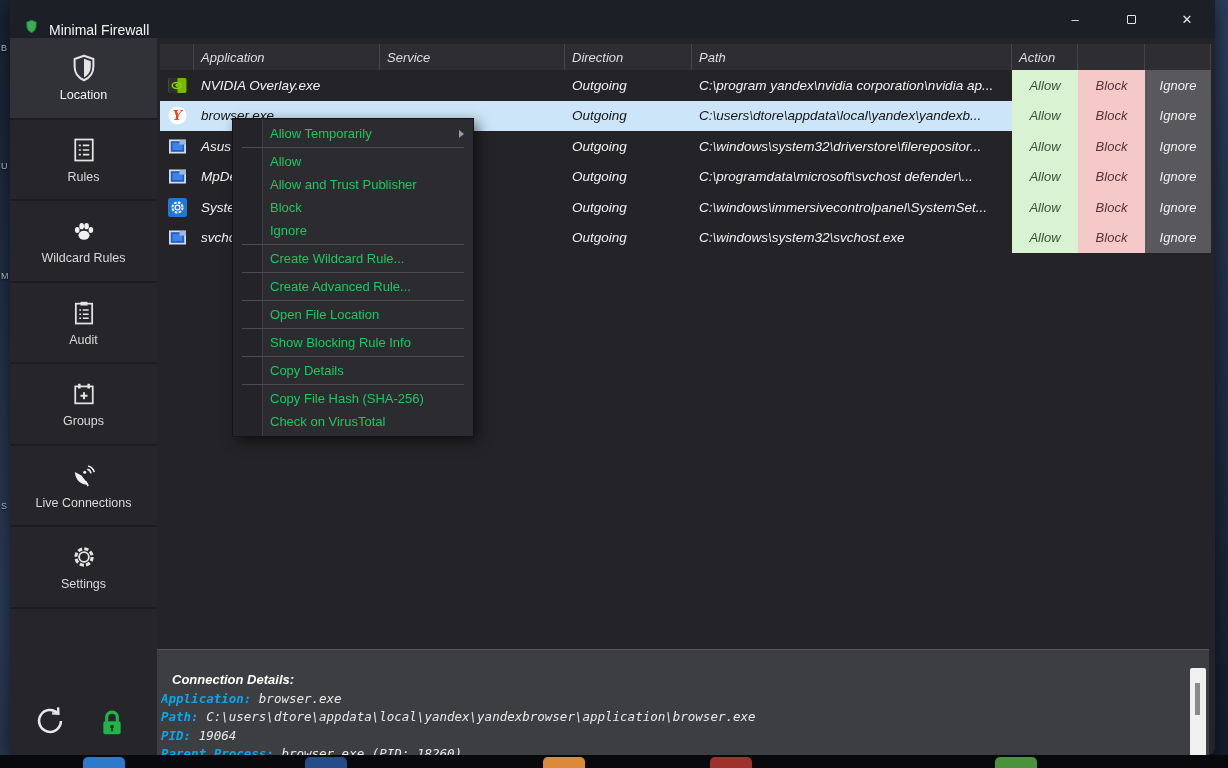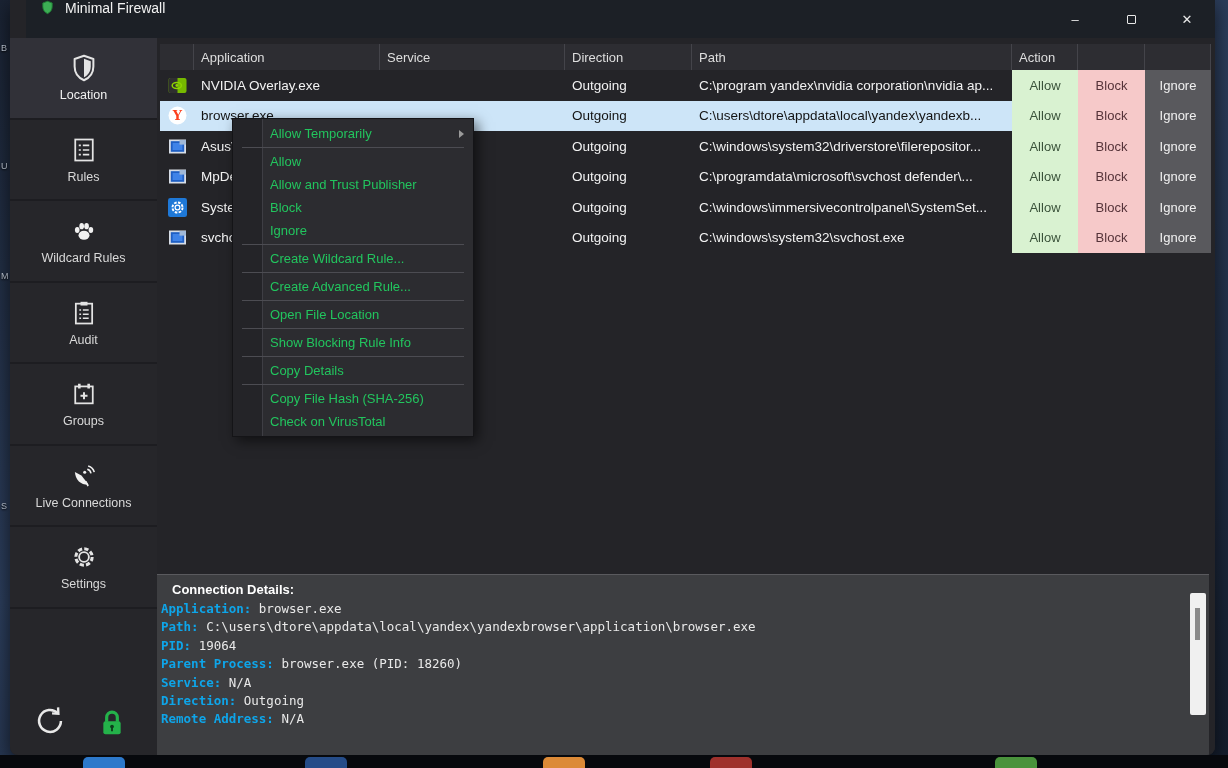--- a/index.html
+++ b/index.html
@@ -7,53 +7,53 @@
   body {
     width:1228px; height:768px; position:relative; overflow:hidden;
     font-family:"Liberation Sans", sans-serif;
     background:linear-gradient(155deg,#1a2333 0%,#2c3e5c 45%,#141d2c 100%);
   }
   .edge-frag{position:absolute;left:1px;color:#c9d3e2;font-size:9px;text-shadow:0 1px 2px #000;}
 
   
   .window{position:absolute;left:10px;top:0;width:1205px;height:755px;background:#242428;
     border-radius:0 0 8px 8px;overflow:hidden;box-shadow:0 6px 20px rgba(0,0,0,.65);}
-  .titlebar{position:absolute;top:0;left:16px;right:0;height:38px;background:#1c2026;display:flex;align-items:flex-start;padding-left:14px;}
+  .titlebar{position:absolute;top:0;left:0;right:0;height:38px;background:#1c2026;display:flex;align-items:flex-end;padding-left:14px;}
   .titlebar .title{color:#f2f2f2;font-size:14px;margin-left:10px;}
   .win-controls{position:absolute;right:0;top:0;height:38px;display:flex;}
   .wbtn{width:56px;height:38px;display:flex;align-items:center;justify-content:center;color:#e8e8e8;font-size:13px;}
   .maxbox{width:9px;height:9px;border:1px solid #e8e8e8;border-radius:1px;}
 
   
   .sidebar{position:absolute;left:0;top:38px;width:147px;bottom:0;background:#26262a;}
   .side-item{height:81.5px;display:flex;flex-direction:column;align-items:center;justify-content:center;gap:5px;border-bottom:2px solid #1d1d21;cursor:default;}
   .side-item.active{background:#313138;}
   .side-label{color:#d9d9d9;font-size:12.5px;}
   .side-item.active .side-label{color:#f2f2f2;}
   .side-icon{display:flex;align-items:center;justify-content:center;height:30px;}
   .refresh-btn{position:absolute;left:21px;bottom:15px;width:38px;height:38px;}
   .lock-btn{position:absolute;left:86px;bottom:16px;width:32px;height:32px;}
 
   
-  .main{position:absolute;left:147px;top:38px;right:0;bottom:0;background:#242428;}
+  .main{position:absolute;left:147px;top:38px;right:0;bottom:0;background:#242428;font-style:italic;}
   .thead,.trow{display:grid;grid-template-columns:34px 186px 185px 127px 320px 66px 67px 66px;}
   .thead{position:absolute;top:6px;left:3px;height:26px;background:#2d2d32;}
   .th{display:flex;align-items:center;padding-left:7px;color:#dedede;font-size:13px;border-right:1px solid #44444a;overflow:hidden;white-space:nowrap;}
   .rows{position:absolute;top:32px;left:3px;}
   .trow{height:30.5px;color:#f2f2f2;font-size:13.5px;background:#242428;cursor:default;}
   .trow.selected{background:#cde5f8;color:#141414;}
   .cell{display:flex;align-items:center;padding-left:7px;overflow:hidden;white-space:nowrap;}
   .cell.iconcell{justify-content:center;padding:0;}
   .act{display:flex;align-items:center;justify-content:center;font-size:13px;cursor:pointer;}
   .act.allow{background:#d9f2d1;color:#3a523a;}
   .act.block{background:#f6c9c9;color:#553339;}
   .act.ignore{background:#59595d;color:#f0f0f0;}
 
   
-  .details{position:absolute;left:0;right:6px;bottom:0;height:181px;background:#3d3e41;border-top:1px solid #5a5a5e;overflow:hidden;padding:7px 0 0 4px;}
+  .details{position:absolute;left:0;right:6px;bottom:0;height:106px;background:#3d3e41;border-top:1px solid #5a5a5e;overflow:hidden;padding:22px 0 0 4px;}
   .details-heading{color:#ffffff;font-size:13px;font-weight:bold;margin:0 0 3px 11px;}
   .dline{font-family:"DejaVu Sans Mono", monospace;font-size:12.5px;line-height:18.4px;color:#e9e9e9;white-space:nowrap;overflow:hidden;}
   .dlabel{color:#0ea5e9;font-weight:bold;}
   .vscroll{position:absolute;right:3px;top:18px;width:16px;height:122px;background:#f0f0f0;border-radius:2px;}
   .vthumb{position:absolute;left:5px;top:15px;width:5px;height:32px;background:#8a8a8a;}
 
   
   .context-menu{position:absolute;left:222px;top:118px;width:242px;background:#2c2c30;border:1px solid #141417;
     box-shadow:4px 4px 12px rgba(0,0,0,.55);padding:3px 0;}
   .context-menu::before{content:"";position:absolute;left:0;top:0;bottom:0;width:29px;background:#242428;border-right:1px solid #3e3e44;}

